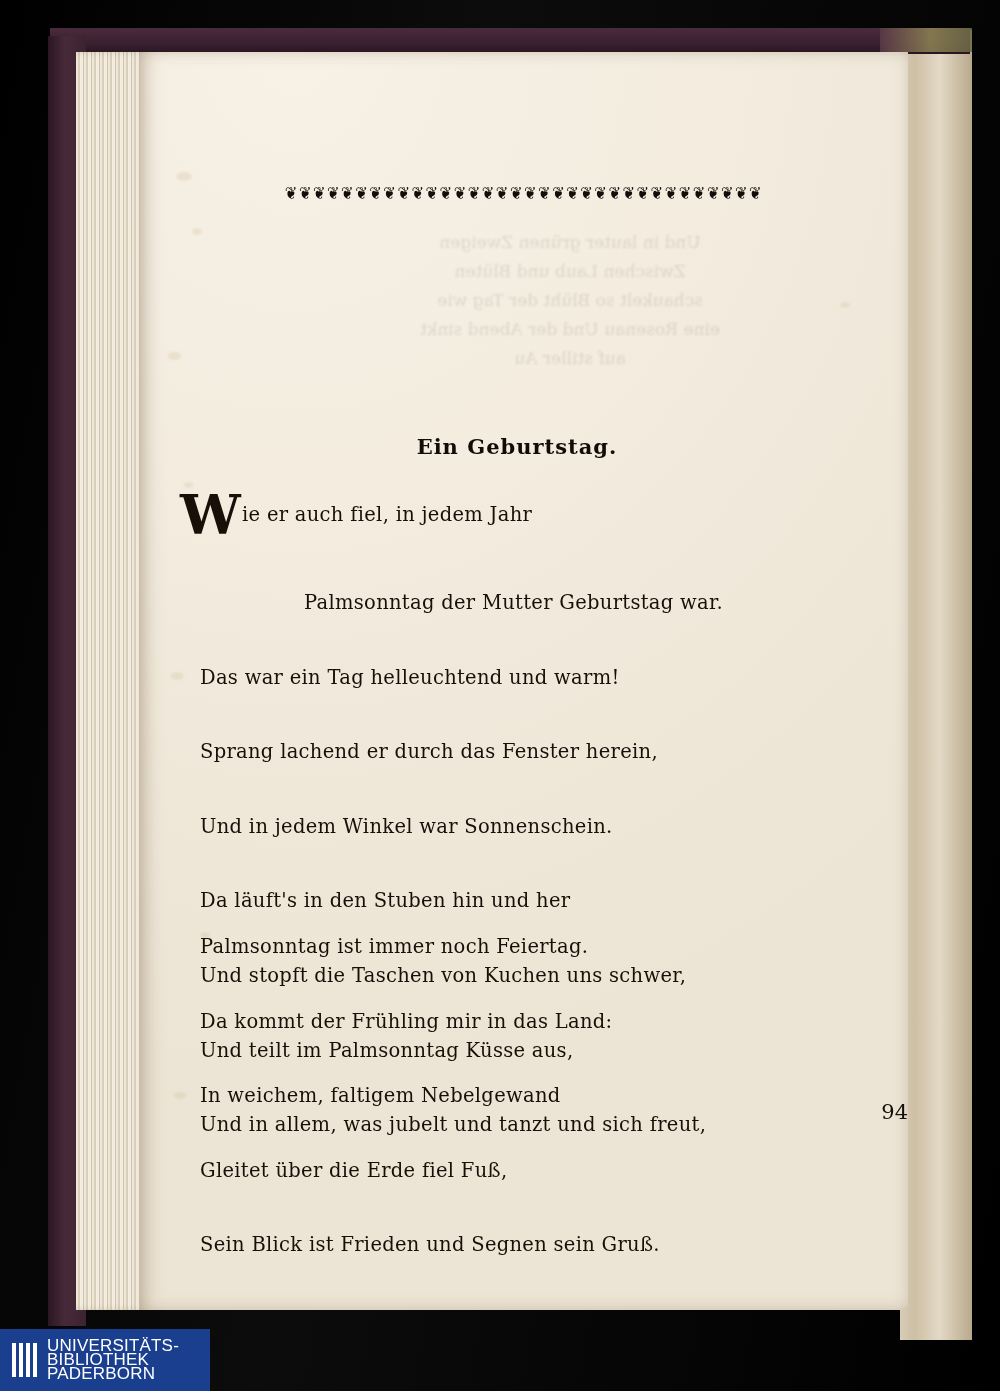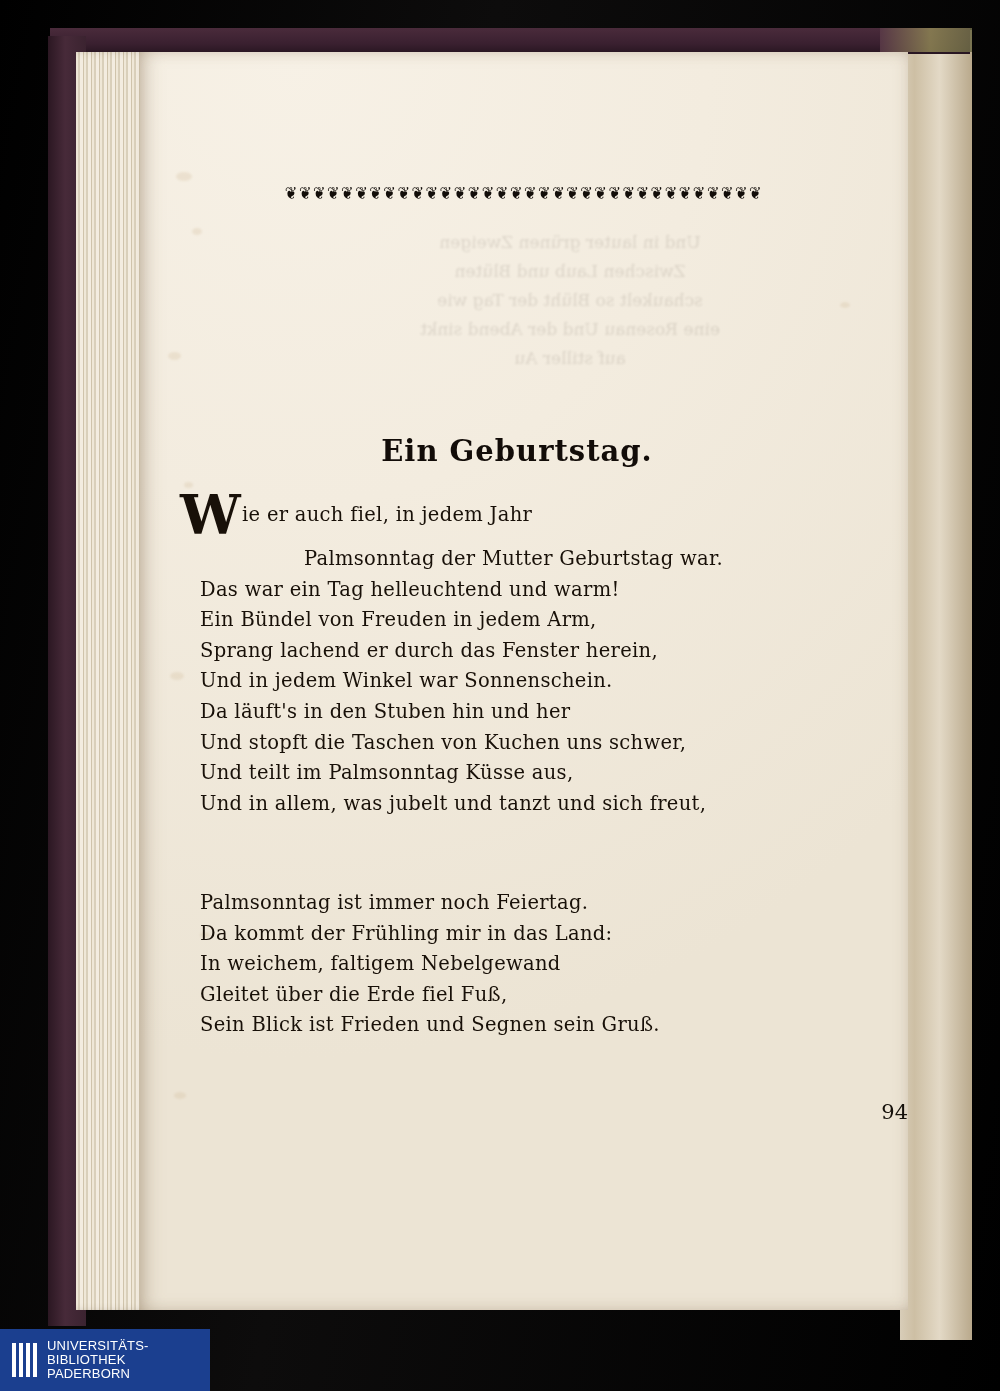--- a/index.html
+++ b/index.html
@@ -147,41 +147,41 @@
     font-family: "DejaVu Sans", sans-serif;
   }
   .ornament span { display: inline-block; transform: scaleY(1.15); }
 
   .poem-title {
     position: absolute;
     left: 0;
     right: 14px;
     top: 382px;
     text-align: center;
-    font-size: 29px;
+    font-size: 21px;
     letter-spacing: 1px;
     font-weight: 700;
     font-family: "DejaVu Serif", serif;
     color: #120c08;
   }
 
   .stanza {
     position: absolute;
     left: 60px;
     width: 700px;
     font-size: 19.5px;
     line-height: 30.6px;
     letter-spacing: .3px;
     font-family: "DejaVu Serif", serif;
     color: #181008;
   }
   #stanza1 { top: 448px; }
   #stanza2 { top: 836px; }
 
-  .line { white-space: pre; }
+  .line { white-space: pre; margin-top: 44px; }
   .line.indent { padding-left: 104px; }
 
   .dropcap-line {
     position: relative;
     min-height: 44px;
   }
   .dropcap {
     position: absolute;
     left: -20px;
     top: -12px;
@@ -228,21 +228,21 @@
     width: 4px;
     background: #ffffff;
     height: 34px;
   }
   .wm-bars i:nth-child(2) { height: 34px; }
   .wm-bars i:nth-child(3) { height: 34px; }
   .wm-bars i:nth-child(4) { height: 34px; }
   .wm-text {
     color: #ffffff;
     font-family: "Liberation Sans", sans-serif;
-    font-size: 13px;
+    font-size: 17px;
     line-height: 14px;
     letter-spacing: .2px;
   }
 </style>
 </head>
 <body>
 
 <div id="scan">
   <div class="backdrop"></div>
   <div class="book-right-edge"></div>
@@ -275,21 +275,20 @@
 
     <div class="poem-title">Ein Geburtstag.</div>
 
     <div class="stanza" id="stanza1">
       <div class="dropcap-line">
         <span class="dropcap">W</span>
         <span class="dropcap-text">ie er auch fiel, in jedem Jahr</span>
       </div>
       <div class="line indent">Palmsonntag der Mutter Geburtstag war.</div>
       <div class="line">Das war ein Tag helleuchtend und warm!</div>
-      <div class="line">Ein Bündel von Freuden in jedem Arm,</div>
       <div class="line">Sprang lachend er durch das Fenster herein,</div>
       <div class="line">Und in jedem Winkel war Sonnenschein.</div>
       <div class="line">Da läuft's in den Stuben hin und her</div>
       <div class="line">Und stopft die Taschen von Kuchen uns schwer,</div>
       <div class="line">Und teilt im Palmsonntag Küsse aus,</div>
       <div class="line">Und in allem, was jubelt und tanzt und sich freut,</div>
     </div>
 
     <div class="stanza" id="stanza2">
       <div class="line">Palmsonntag ist immer noch Feiertag.</div>

